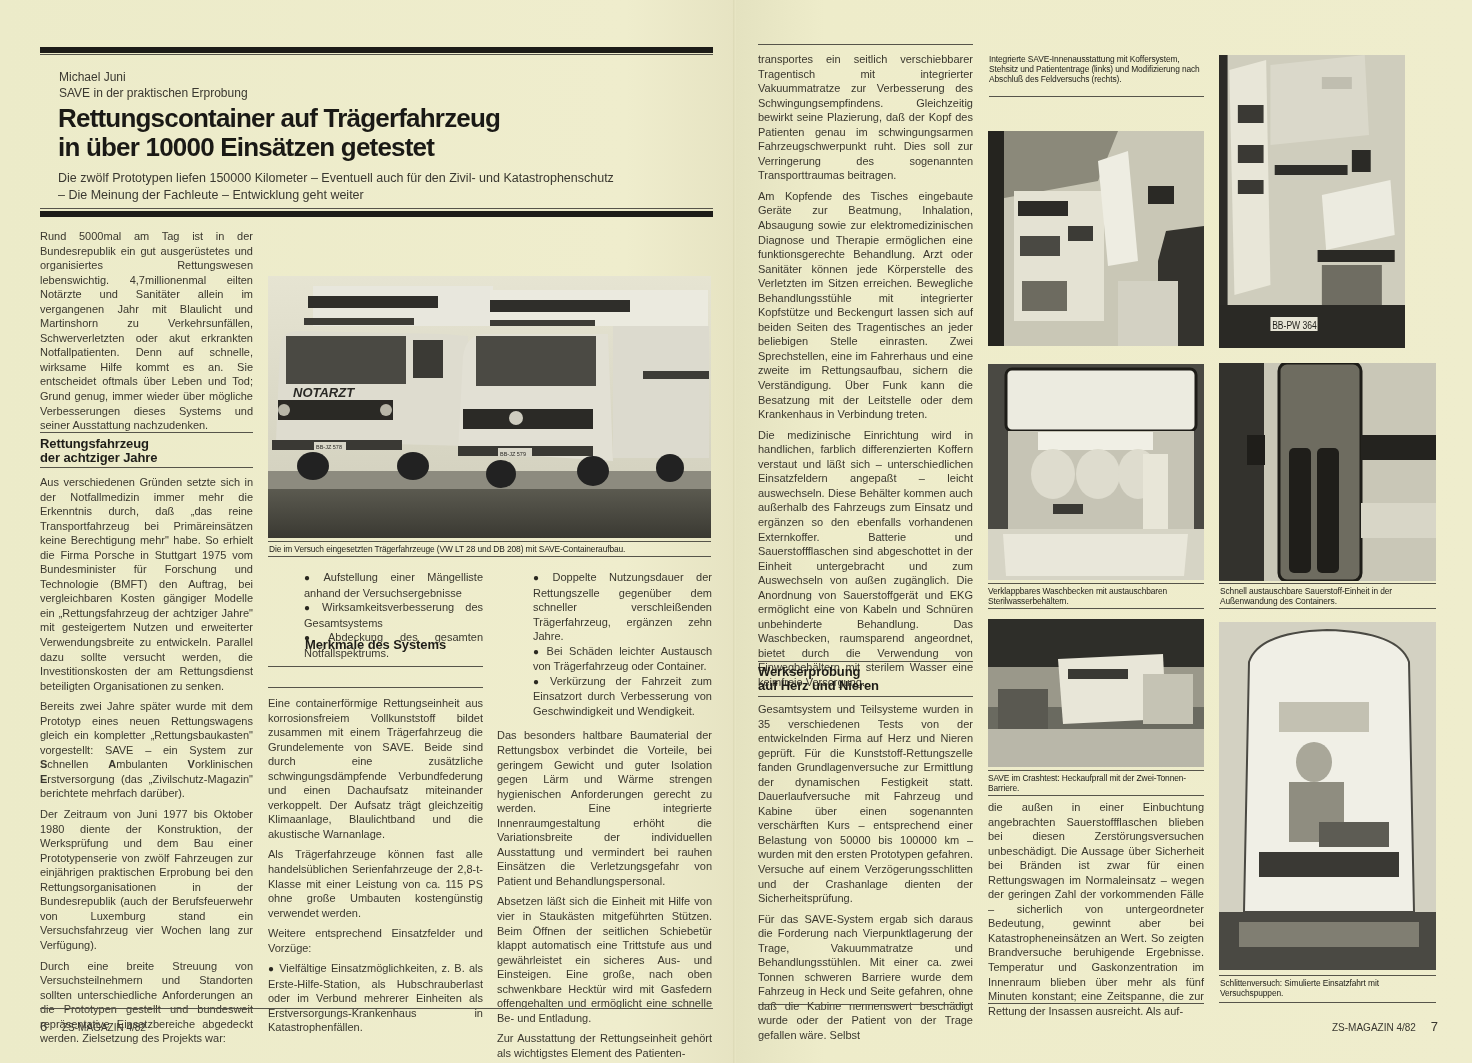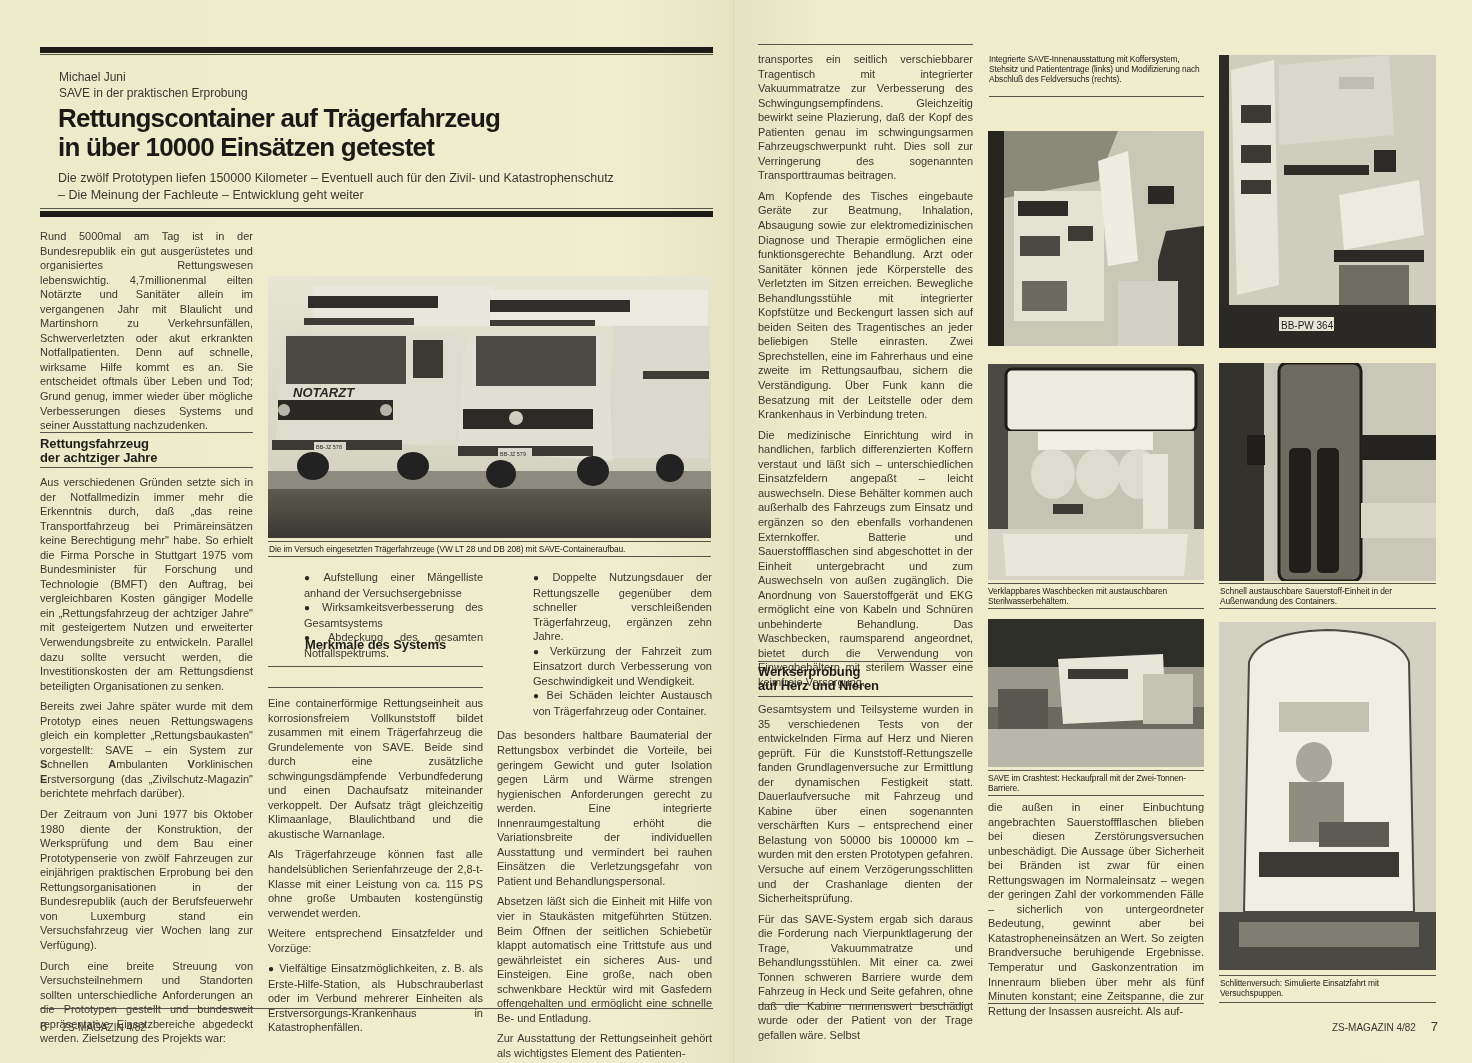--- a/index.html
+++ b/index.html
@@ -139,22 +139,22 @@
   <div class="rule-thin" style="left:268px; top:687px; width:215px;"></div>
   <div class="abs body-text" style="left:268px; top:696px; width:215px;">
     <p>Eine containerförmige Rettungseinheit aus korrosionsfreiem Vollkunststoff bildet zusammen mit einem Trägerfahrzeug die Grundelemente von SAVE. Beide sind durch eine zusätzliche schwingungsdämpfende Verbundfederung und einen Dachaufsatz miteinander verkoppelt. Der Aufsatz trägt gleichzeitig Klimaanlage, Blaulichtband und die akustische Warnanlage.</p>
     <p>Als Trägerfahrzeuge können fast alle handelsüblichen Serienfahrzeuge der 2,8-t-Klasse mit einer Leistung von ca. 115 PS ohne große Umbauten kostengünstig verwendet werden.</p>
     <p>Weitere entsprechend Einsatzfelder und Vorzüge:</p>
     <p class="bullet">Vielfältige Einsatzmöglichkeiten, z. B. als Erste-Hilfe-Station, als Hubschrauberlast oder im Verbund mehrerer Einheiten als Erstversorgungs-Krankenhaus in Katastrophenfällen.</p>
   </div>
 
   <div class="abs body-text" style="left:497px; top:570px; width:215px;">
     <span class="bul bullet">Doppelte Nutzungsdauer der Rettungszelle gegenüber dem schneller verschleißenden Trägerfahrzeug, ergänzen zehn Jahre.</span>
+    <span class="bul bullet">Bei Schäden leichter Austausch von Trägerfahrzeug oder Container.</span>
     <span class="bul bullet">Verkürzung der Fahrzeit zum Einsatzort durch Verbesserung von Geschwindigkeit und Wendigkeit.</span>
-    <span class="bul bullet">Bei Schäden leichter Austausch von Trägerfahrzeug oder Container.</span>
     <div style="height:10px"></div>
     <p>Das besonders haltbare Baumaterial der Rettungsbox verbindet die Vorteile, bei geringem Gewicht und guter Isolation gegen Lärm und Wärme strengen hygienischen Anforderungen gerecht zu werden. Eine integrierte Innenraumgestaltung erhöht die Variationsbreite der individuellen Ausstattung und vermindert bei rauhen Einsätzen die Verletzungsgefahr von Patient und Behandlungspersonal.</p>
     <p>Absetzen läßt sich die Einheit mit Hilfe von vier in Staukästen mitgeführten Stützen. Beim Öffnen der seitlichen Schiebetür klappt automatisch eine Trittstufe aus und gewährleistet ein sicheres Aus- und Einsteigen. Eine große, nach oben schwenkbare Hecktür wird mit Gasfedern offengehalten und ermöglicht eine schnelle Be- und Entladung.</p>
     <p>Zur Ausstattung der Rettungseinheit gehört als wichtigstes Element des Patienten-</p>
   </div>
 
   <div class="rule-thin" style="left:40px; top:1008px; width:673px;"></div>
   <div class="abs folio" style="left:40px; top:1019px;">
     <span class="num">6</span>
     <span style="margin-left:12px">ZS-MAGAZIN 4/82</span>
@@ -195,21 +195,21 @@
       <rect x="32" y="105" width="40" height="20" fill="#4a4943"></rect>
       <rect x="80" y="95" width="25" height="15" fill="#3c3b36"></rect>
       <rect x="34" y="150" width="45" height="30" fill="#6d6b60"></rect>
       <path d="M110 30 L140 20 L150 130 L120 135 Z" fill="#eeede2"></path>
       <rect x="160" y="55" width="26" height="18" fill="#2a2925"></rect>
       <path d="M178 100 L216 95 L216 215 L170 215 L170 130 Z" fill="#34332e"></path>
       <rect x="130" y="150" width="60" height="65" fill="#d3d1c3"></rect>
     </svg>
   </div>
 
-  <div class="photo" style="left:483px; top:55px; width:217px; height:293px;">
+  <div class="photo" style="left:483px; top:55px; width:186px; height:293px;">
     <svg viewBox="0 0 217 293" preserveAspectRatio="none">
       <rect width="217" height="293" fill="#cfcdbd"></rect>
       <rect x="0" y="0" width="10" height="293" fill="#2c2b27"></rect>
       <path d="M12 15 L55 5 L60 230 L18 240 Z" fill="#e8e6d8"></path>
       <rect x="22" y="50" width="30" height="18" fill="#3a3934"></rect>
       <rect x="22" y="90" width="30" height="18" fill="#3a3934"></rect>
       <rect x="22" y="125" width="30" height="14" fill="#3a3934"></rect>
       <polygon points="60,10 170,0 175,80 60,90" fill="#dad8ca"></polygon>
       <rect x="120" y="22" width="35" height="12" fill="#c0beb0"></rect>
       <rect x="155" y="95" width="22" height="22" fill="#2b2a26"></rect>

